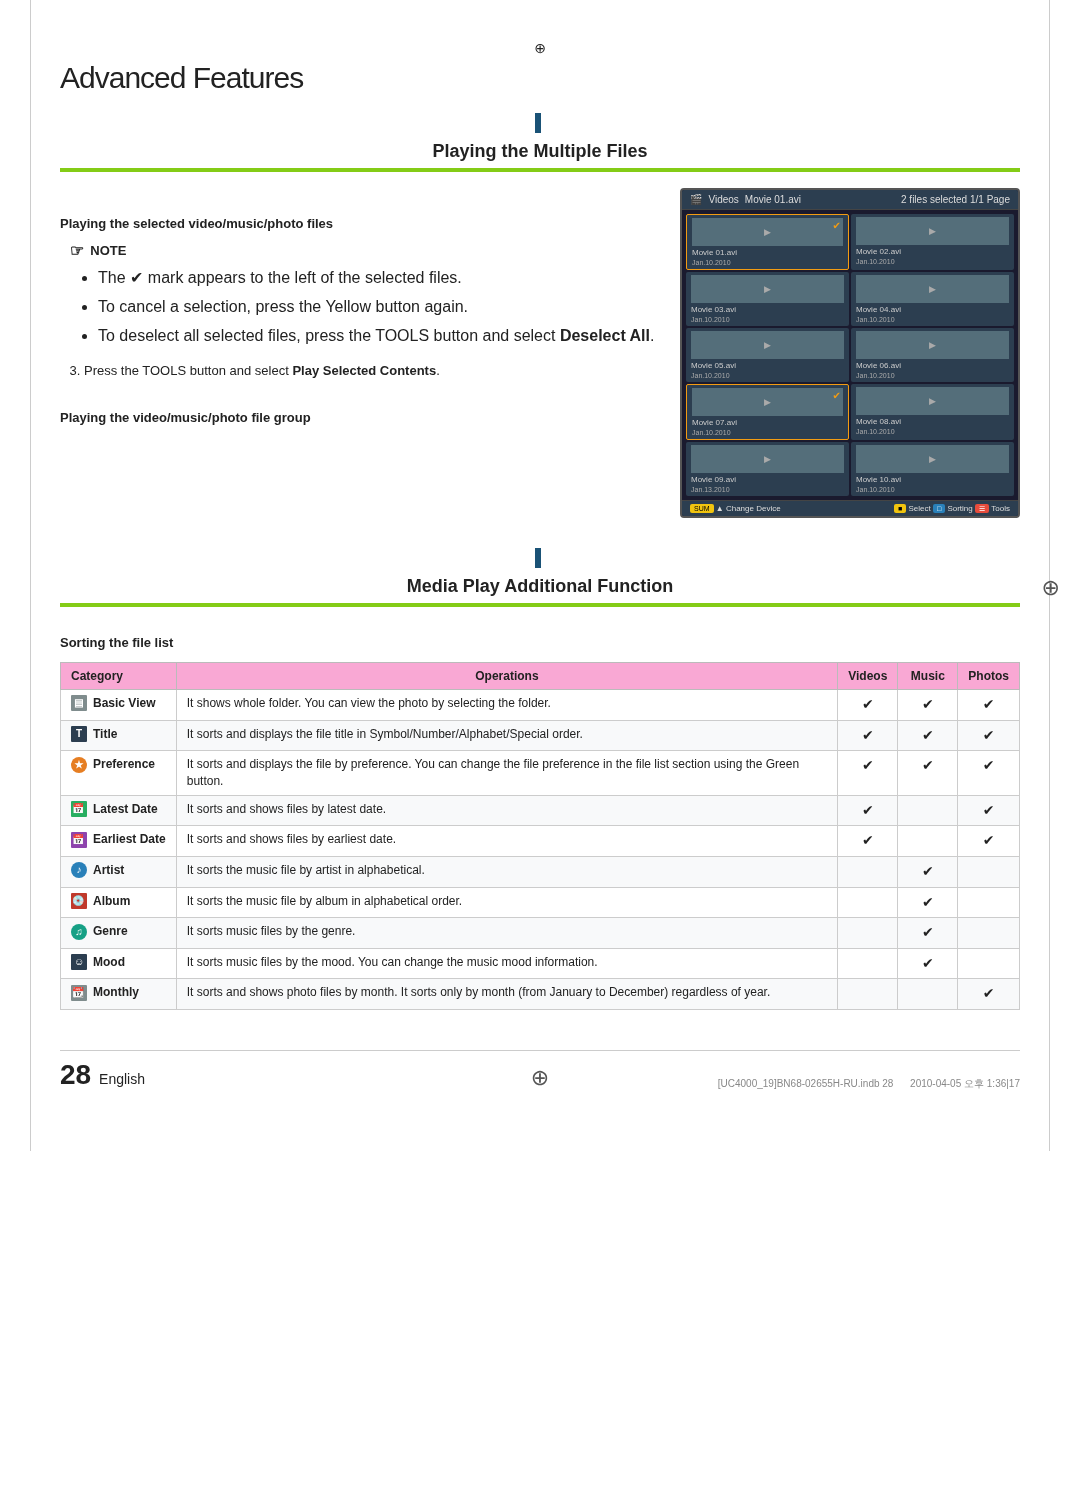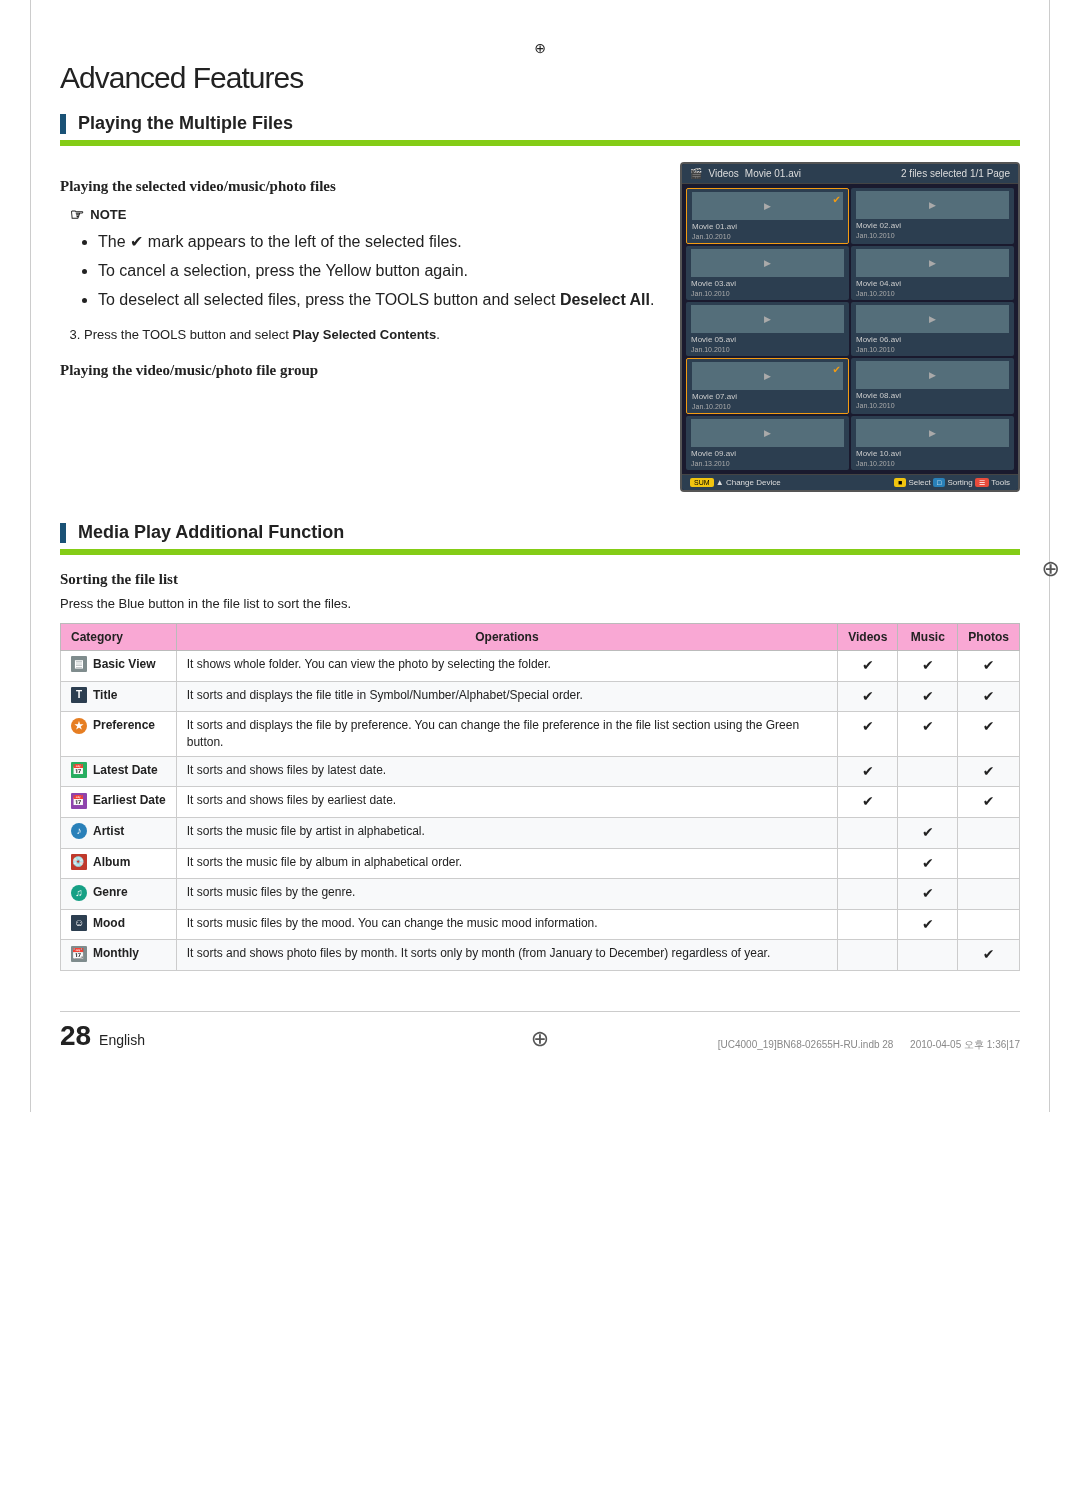--- a/index.html
+++ b/index.html
@@ -22,42 +22,42 @@
       font-weight: 300;
       color: #222;
       margin-bottom: 18px;
       letter-spacing: -1px;
     }
     
     .section-heading {
       font-size: 18px;
       font-weight: bold;
       color: #222;
-      border-bottom: 6px solid #84cc16;
+      border-bottom: 4px solid #84cc16;
       padding-bottom: 6px;
       margin-bottom: 16px;
       display: flex;
       align-items: center;
       gap: 8px;
+      flex-direction: column;
     }
     .section-heading-bar {
       display: inline-block;
       width: 6px;
       height: 20px;
       background: #1a5276;
       margin-right: 4px;
     }
     
     .sub-heading {
-      font-size: 15px;
+      font-size: 13px;
       font-weight: bold;
       color: #222;
       margin-bottom: 8px;
-      margin-top: 16px;
-      font-family: Liberation Serif, serif;
+      margin-top: 28px;
     }
     
     .content-with-image {
       display: flex;
       gap: 20px;
     }
     .text-col {
       flex: 1;
     }
     .image-col {
@@ -471,21 +471,20 @@
     </div>
   </div>
 
   <div class="second-section">
     <div class="section-heading">
       <span class="section-heading-bar"></span>
       <span>Media Play Additional Function</span>
     </div>
 
     <div class="sub-heading">Sorting the file list</div>
-    <p style="font-size:13px; margin-bottom: 10px;">Press the Blue button in the file list to sort the files.</p>
 
     <table class="sort-table">
       <thead>
         <tr>
           <th>Category</th>
           <th class="center">Operations</th>
           <th class="center" style="width:60px;">Videos</th>
           <th class="center" style="width:60px;">Music</th>
           <th class="center" style="width:60px;">Photos</th>
         </tr>

